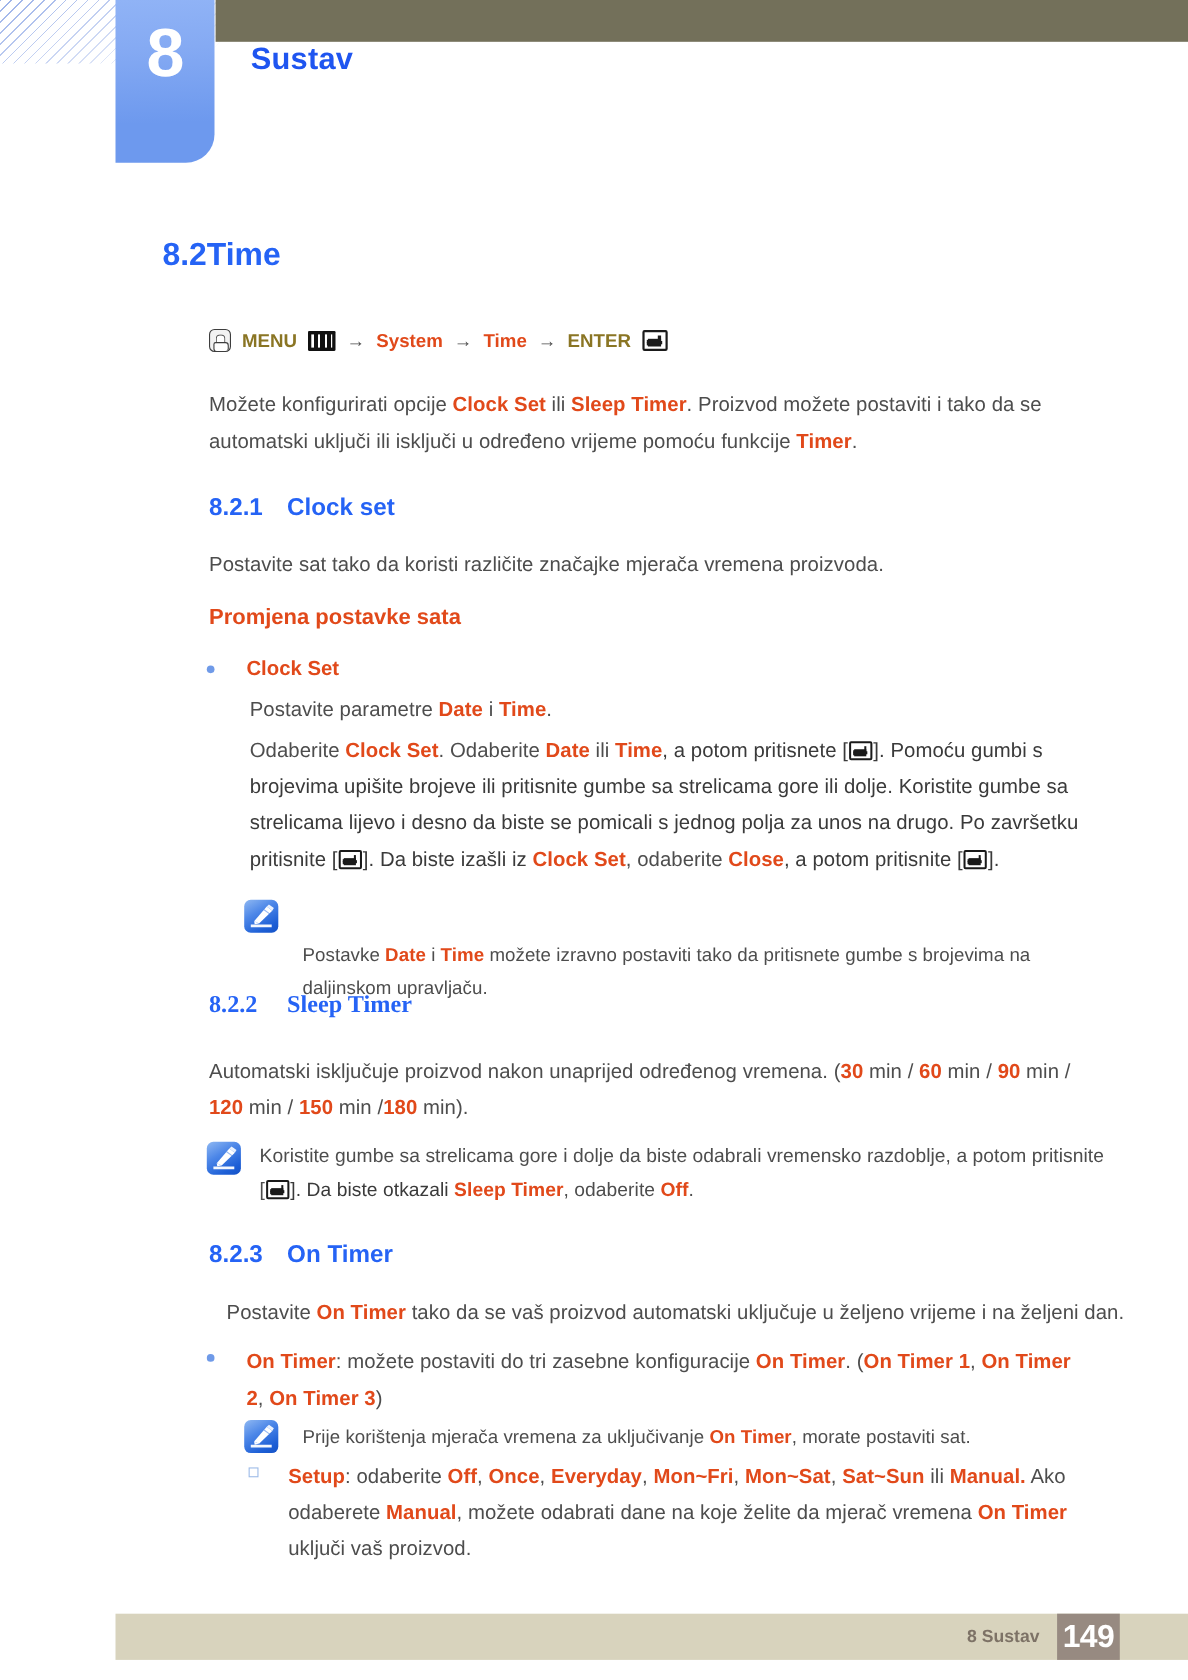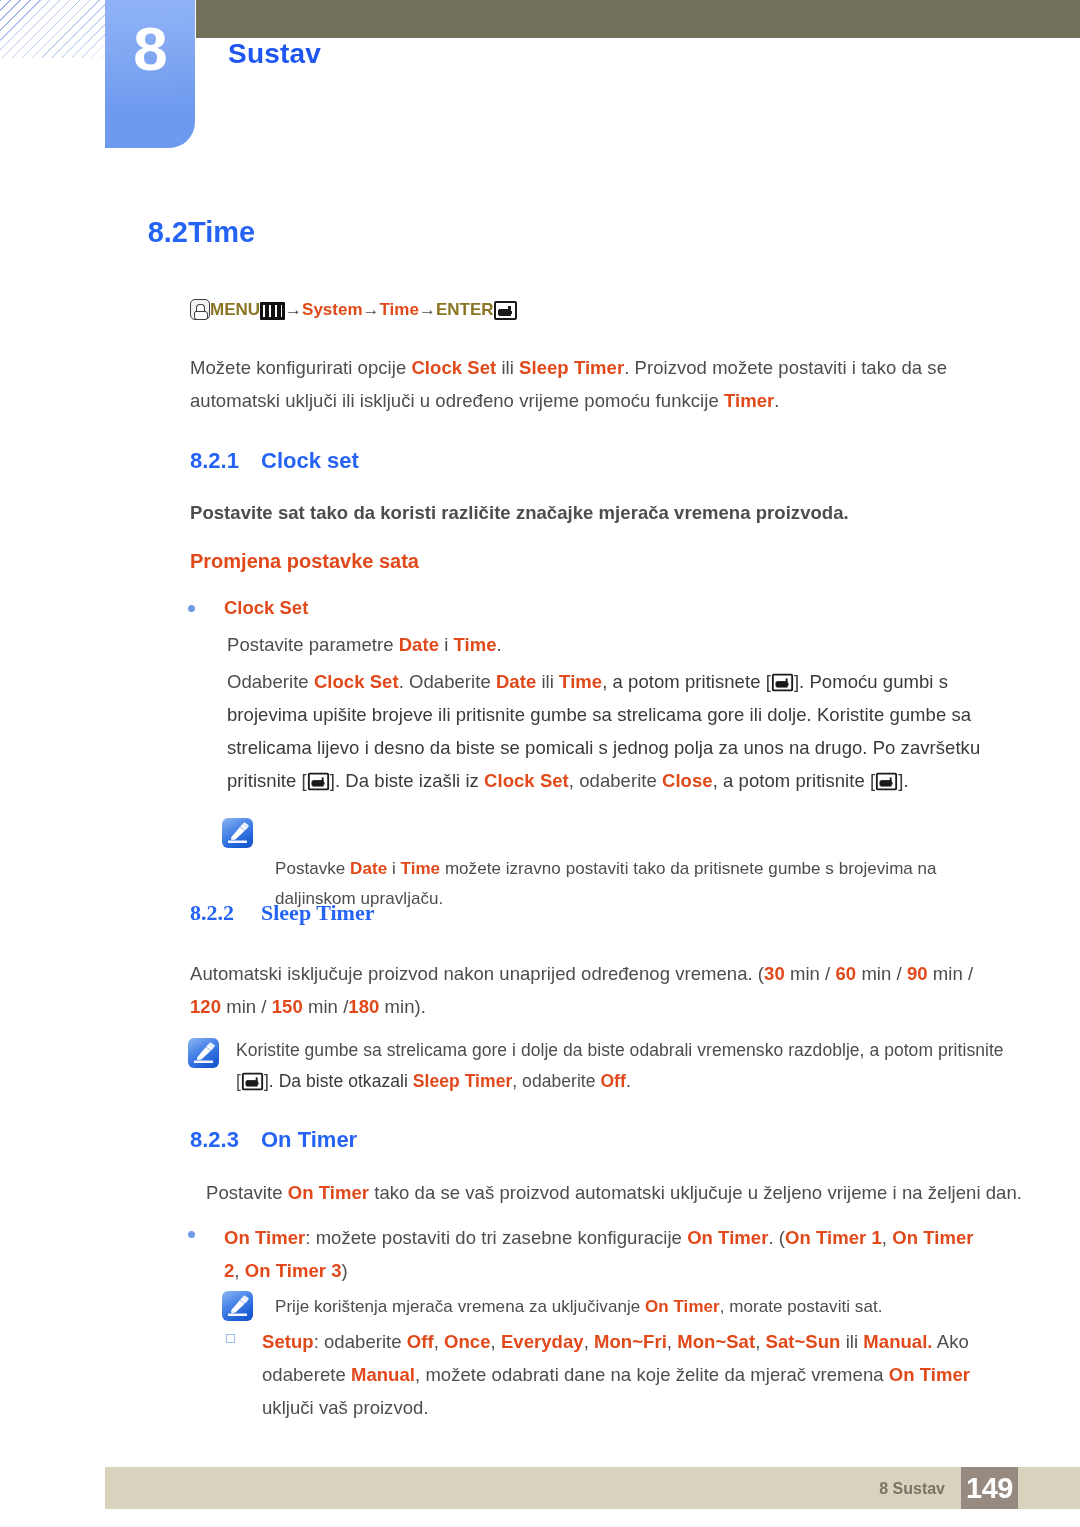--- a/index.html
+++ b/index.html
@@ -79,22 +79,22 @@
   }
   .h2 .h2num { display: inline-block; width: 89px; text-align: right; }
 
   .menupath {
     position: absolute;
     left: 190px; top: 299px;
     font-size: 17px;
     font-weight: bold;
     white-space: nowrap;
     display: flex;
-    align-items: flex-end;
-    gap: 0;
+    align-items: center;
+    gap: 10px;
   }
   .menupath .olive { color: #8a7524; }
   .menupath .red { color: #e1491a; }
   .menupath .arrow { color: #4a4a4a; font-weight: normal; font-size: 17px; }
 
   
   .ico-hand {
     display: inline-block;
     position: relative;
     width: 20px; height: 21px;
@@ -295,21 +295,21 @@
     </div>
 
     <div class="para" style="left:190px; top:351px; width:812px;">
       <span>Možete konfigurirati opcije </span><b>Clock Set</b><span> ili </span><b>Sleep Timer</b><span>. Proizvod možete postaviti i tako da se automatski uključi ili isključi u određeno vrijeme pomoću funkcije </span><b>Timer</b><span>.</span>
     </div>
 
     <div class="h3" style="left:190px; top:448px;">
       <span class="h3num">8.2.1</span><span>Clock set</span>
     </div>
 
-    <div class="para" style="left:190px; top:496px; width:812px;font-weight:bold;">Postavite sat tako da koristi različite značajke mjerača vremena proizvoda.</div>
+    <div class="para" style="left:190px; top:496px; width:812px;">Postavite sat tako da koristi različite značajke mjerača vremena proizvoda.</div>
 
     <div class="h4" style="left:190px; top:550px;">Promjena postavke sata</div>
 
     <div class="bullet-dot" style="left:188px; top:605px;"></div>
     <div class="h4" style="left:224px; top:597px; font-size:18.5px;">Clock Set</div>
 
     <div class="para" style="left:227px; top:628px; width:780px;">
       <span>Postavite parametre </span><b>Date</b><span> i </span><b>Time</b><span>.</span>
     </div>
 

